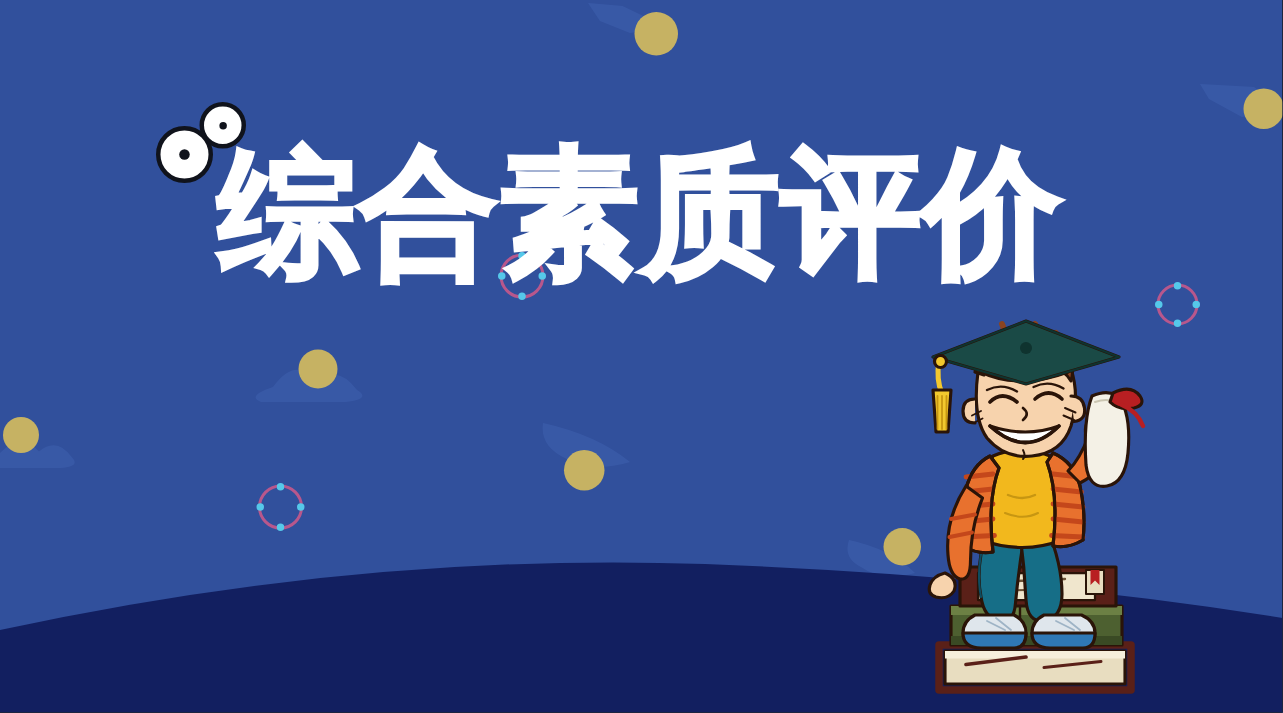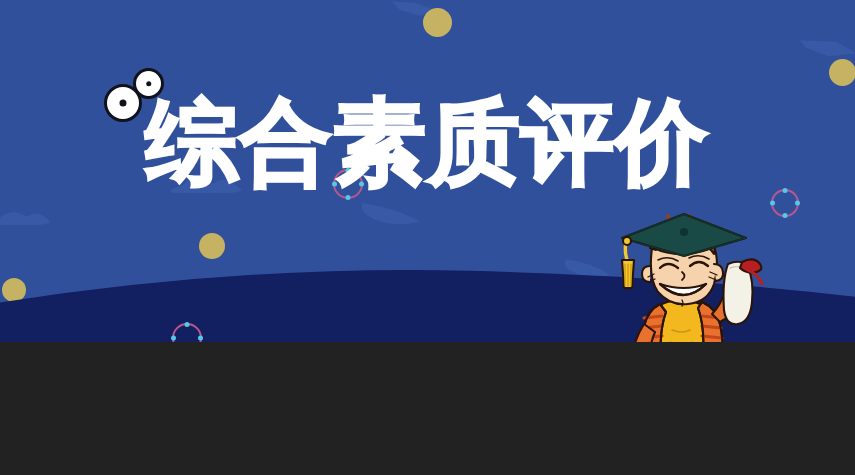--- a/index.html
+++ b/index.html
@@ -3,21 +3,21 @@
 <meta charset="utf-8">
 <style>
   html, body {
     margin: 0;
     padding: 0;
     background: #222;
   }
   #stage {
     position: relative;
     width: 855px;
-    height: 342px;
+    height: 475px;
     overflow: hidden;
     font-family: "Liberation Sans", "DejaVu Sans", sans-serif;
     background: #000000;
   }
   .layer {
     position: absolute;
     inset: 0;
     width: 100%;
     height: 100%;
   }

